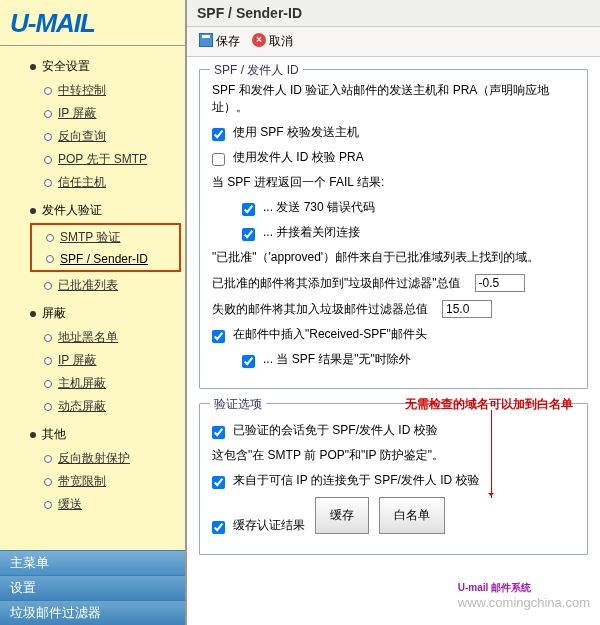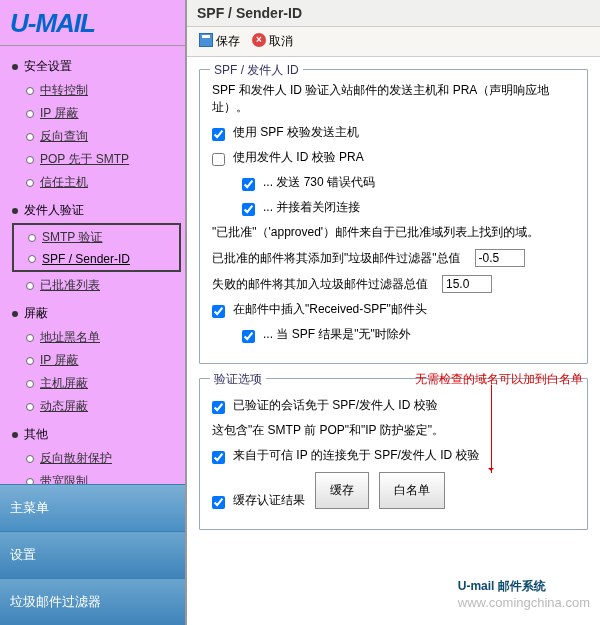--- a/index.html
+++ b/index.html
@@ -1,33 +1,33 @@
 <!DOCTYPE html>
 <html><head>
 <meta charset="utf-8">
 <style>
 * { box-sizing: border-box; margin: 0; padding: 0; }
 body { font-family: Arial, "Microsoft YaHei", sans-serif; font-size: 12px; background: #fff; width: 600px; height: 625px; overflow: hidden; position: relative; }
 .container { display: flex; height: 100%; }
-.sidebar { width: 187px; border-right: 2px solid #999; background: #f0abfc; display: flex; flex-direction: column; }
+.sidebar { width: 187px; border-right: 2px solid #999; background: #fef9c3; display: flex; flex-direction: column; }
 .logo { padding: 8px 10px 6px 10px; }
 .logo-text { font-size: 26px; font-weight: bold; font-style: italic; color: #0066cc; letter-spacing: -1px; }
 .divider-line { height: 1px; background: #999; margin: 0; }
-.nav { flex: 1; overflow-y: auto; padding: 4px 0 4px 12px; }
+.nav { flex: 1; overflow-y: auto; padding: 4px 0 4px 12px; margin-left: 18px; }
 .nav ul { list-style: none; }
 .nav-section { margin: 6px 0 2px 0; }
 .nav-section-label { display: flex; align-items: center; cursor: pointer; padding: 2px 0; }
 .bullet { width: 6px; height: 6px; background: #333; border-radius: 50%; margin-right: 6px; }
 .nav-item { display: flex; align-items: center; padding: 3px 0 3px 14px; cursor: pointer; }
 .nav-item .circle { width: 8px; height: 8px; border: 1px solid #666; border-radius: 50%; margin-right: 6px; background: #fff; }
 .nav-item a { text-decoration: underline; color: #333; }
 .nav-item.active a { color: #000; }
-.highlight-box { border: 2px solid #404040; margin: 2px 4px 2px 0; padding: 1px 0; }
+.highlight-box { border: 2px solid #c2410c; margin: 2px 4px 2px 0; padding: 1px 0; }
 .bottom-tabs { margin-top: auto; }
-.bottom-tab { padding: 14px 10px; color: #fff; font-size: 13px; cursor: pointer; background: linear-gradient(#7bb0d6, #4a8fc4); border-top: 1px solid #3a7fb4; }
+.bottom-tab { padding: 3px 10px; color: #fff; font-size: 13px; cursor: pointer; background: linear-gradient(#7bb0d6, #4a8fc4); border-top: 1px solid #3a7fb4; }
 .bottom-tab.alt { background: linear-gradient(#6aa5cf, #3f84ba); }
 .main { flex: 1; display: flex; flex-direction: column; background: #fff; }
 .page-title { background: #f0f0ef; padding: 5px 10px; font-size: 14px; font-weight: bold; color: #333; border-bottom: 1px solid #ccc; }
 .toolbar { background: #f7f6f2; padding: 4px 8px; border-bottom: 1px solid #ccc; display: flex; align-items: center; gap: 4px; }
 .toolbar button { background: none; border: none; cursor: pointer; display: flex; gap: 3px; padding: 2px 4px; font-size: 12px; }
 .icon-disk { width: 14px; height: 14px; background: #4a90d9; border: 1px solid #2a6ab0; position: relative; }
 .icon-disk::after { content: ''; position: absolute; top: 1px; left: 2px; right: 2px; height: 3px; background: #fff; }
 .icon-cancel { width: 14px; height: 14px; border-radius: 50%; background: #d44; color: #fff; text-align: center; line-height: 14px; font-size: 10px; font-weight: bold; }
 .content { padding: 12px; overflow-y: auto; flex: 1; position: relative; }
 .fieldset { border: 1px solid #9ab; border-radius: 1px; padding: 10px 12px 12px 12px; margin-bottom: 14px; position: relative; }
@@ -36,21 +36,21 @@
 .row.indent { padding-left: 30px; }
 .row label { cursor: pointer; }
 .row input[type="checkbox"] { margin-right: 2px; cursor: pointer; }
 .row input[type="text"] { width: 50px; padding: 1px 3px; border: 1px solid #888; font-size: 12px; margin-left: 8px; }
 .text-block { margin: 2px 0 6px 0; color: #000; }
 .btn { padding: 9px 14px; border: 1px solid #888; background: linear-gradient(#fff, #e0e0e0); cursor: pointer; font-size: 12px; margin-left: 4px; }
 .annotation { position: absolute; color: #d00; font-size: 12px; pointer-events: none; }
 .annotation-arrow { position: absolute; width: 1px; background: #d00; pointer-events: none; }
 .annotation-arrow::after { content: ''; position: absolute; bottom: -1px; left: -3px; border: 3px solid transparent; border-top-color: #d00; }
 .watermark { position: absolute; right: 10px; bottom: 15px; color: #bbb; font-size: 13px; pointer-events: none; }
-.watermark .wm-title { color: #0c4a6e; font-size: 12px; font-weight: bold; }
+.watermark .wm-title { color: #a21caf; font-size: 10px; font-weight: bold; }
 </style>
 </head>
 <body>
 
 <div class="container">
   <div class="sidebar">
     <div class="logo">
       <span class="logo-text">U-MAIL</span>
     </div>
     <div class="divider-line"></div>
@@ -175,20 +175,21 @@
         <div class="legend">SPF / 发件人 ID</div>
         <div class="text-block">SPF 和发件人 ID 验证入站邮件的发送主机和 PRA（声明响应地址）。</div>
         <div class="row">
             <input type="checkbox" checked="" style="">
             <label>使用 SPF 校验发送主机</label>
           </div>
         <div class="row">
             <input type="checkbox" style="">
             <label>使用发件人 ID 校验 PRA</label>
           </div>
+        <div class="text-block">当 SPF 进程返回一个 FAIL 结果:</div>
         <div class="row indent">
             <input type="checkbox" checked="" style="">
             <label>... 发送 730 错误代码</label>
           </div>
         <div class="row indent">
             <input type="checkbox" checked="" style="">
             <label>... 并接着关闭连接</label>
           </div>
         <div class="text-block">"已批准"（'approved'）邮件来自于已批准域列表上找到的域。</div>
         <div class="row">
@@ -204,21 +205,21 @@
             <label>在邮件中插入"Received-SPF"邮件头</label>
           </div>
         <div class="row indent">
             <input type="checkbox" checked="" style="">
             <label>... 当 SPF 结果是"无"时除外</label>
           </div>
       </div>
 
       <div class="fieldset" style="position:relative;">
         <div class="legend">验证选项</div>
-        <div class="annotation" style="top:-8px; right:4px;">无需检查的域名可以加到白名单</div>
+        <div class="annotation" style="top:-8px; right:14px;font-weight:bold;">无需检查的域名可以加到白名单</div>
         <div class="annotation-arrow" style="top:6px; right:95px; height:88px;"></div>
         <div class="row">
             <input type="checkbox" checked="" style="">
             <label>已验证的会话免于 SPF/发件人 ID 校验</label>
           </div>
         <div class="text-block">这包含"在 SMTP 前 POP"和"IP 防护鉴定"。</div>
         <div class="row">
             <input type="checkbox" checked="" style="">
             <label>来自于可信 IP 的连接免于 SPF/发件人 ID 校验</label>
           </div>

